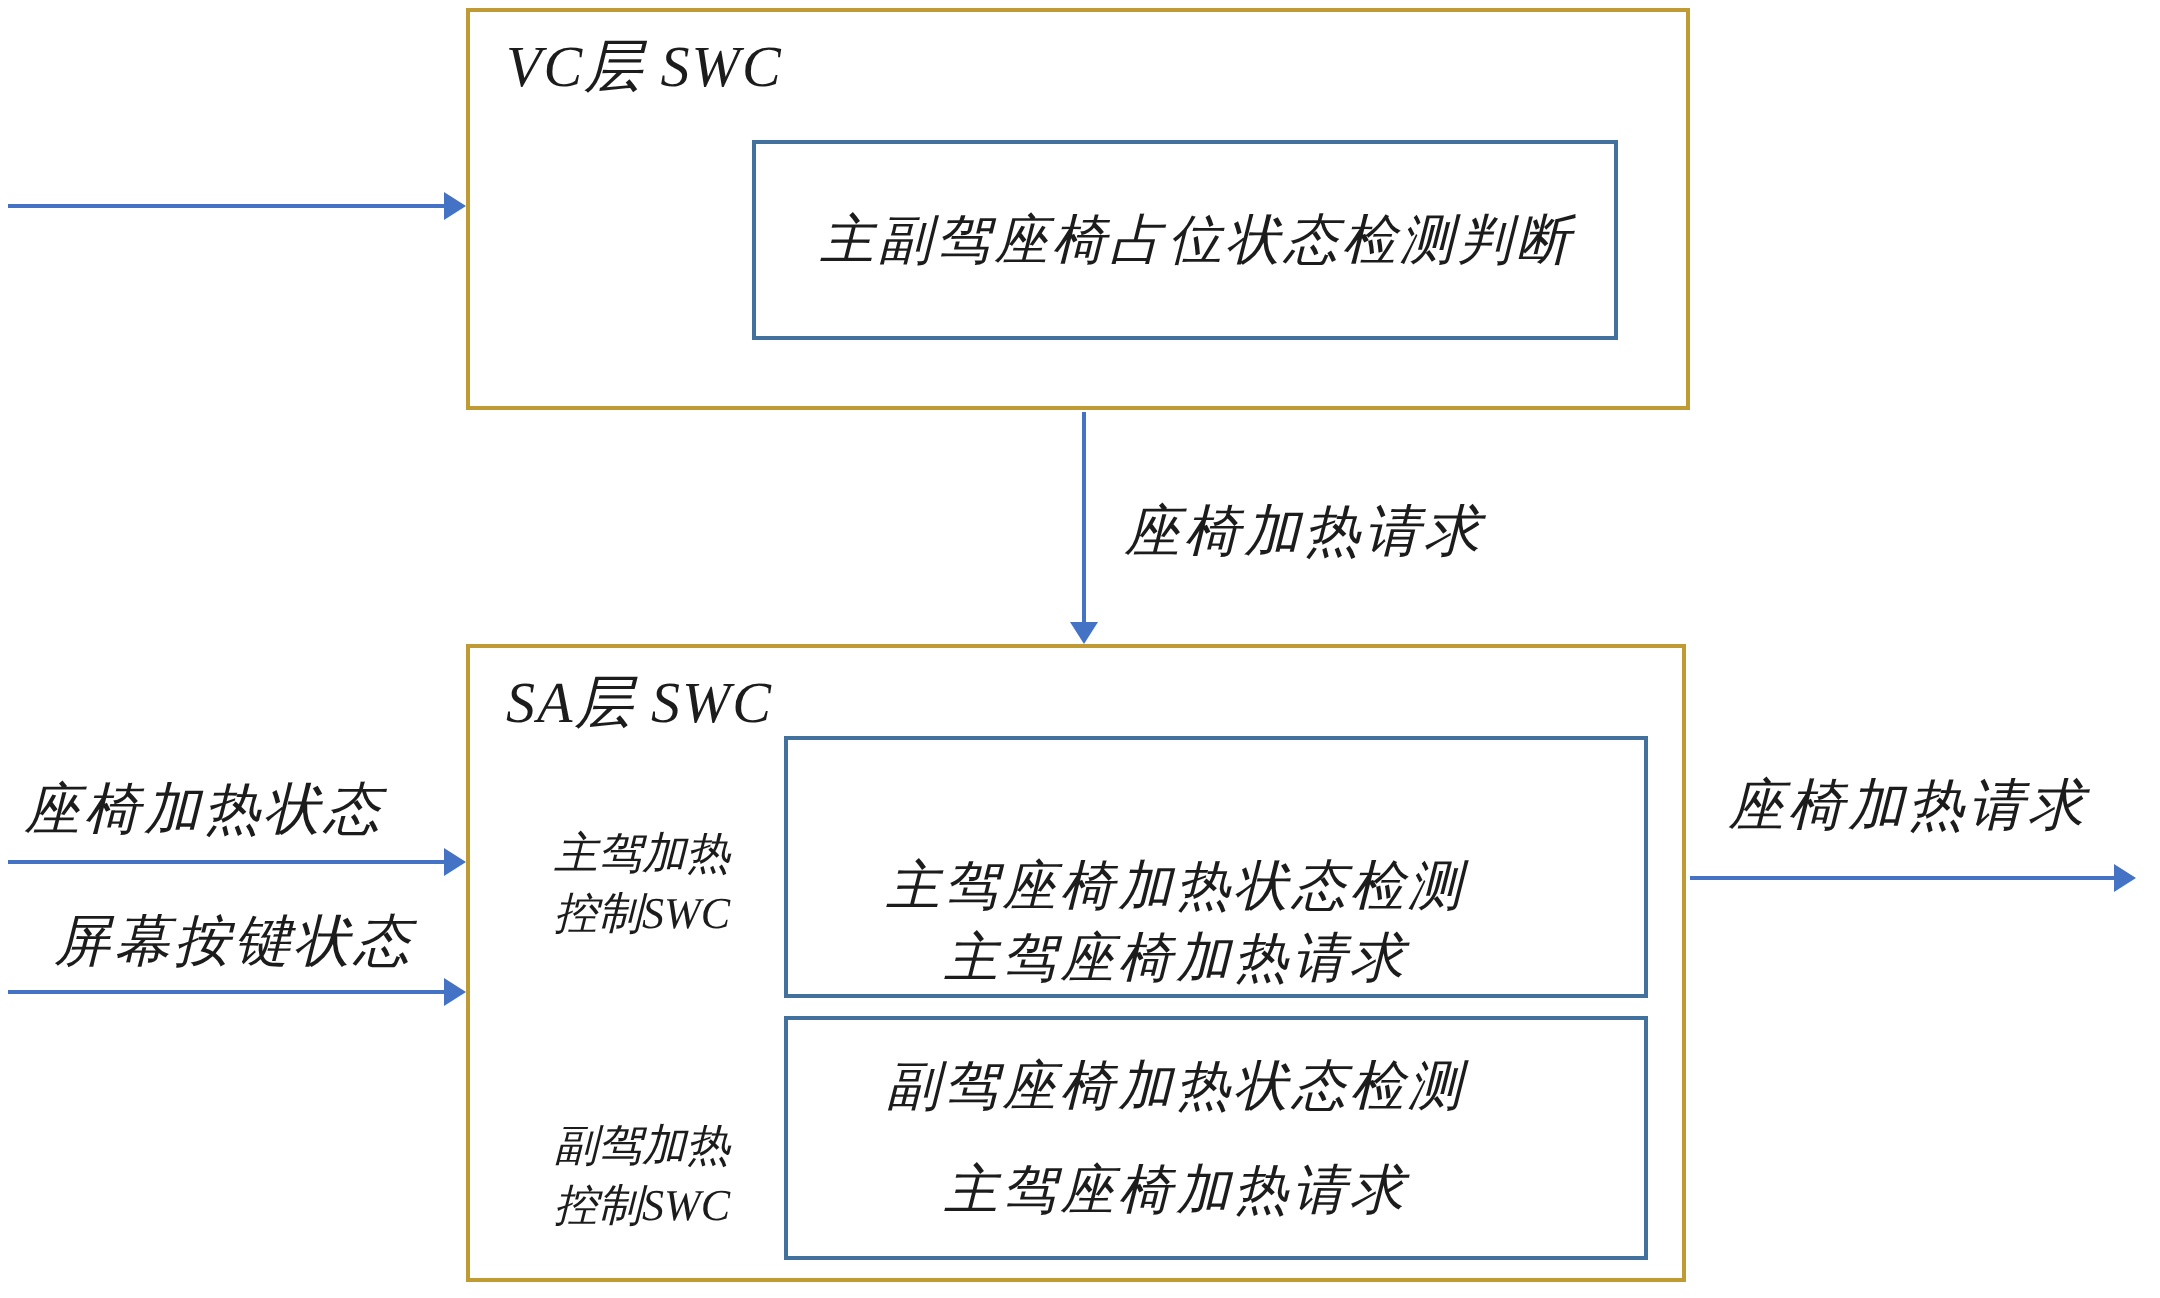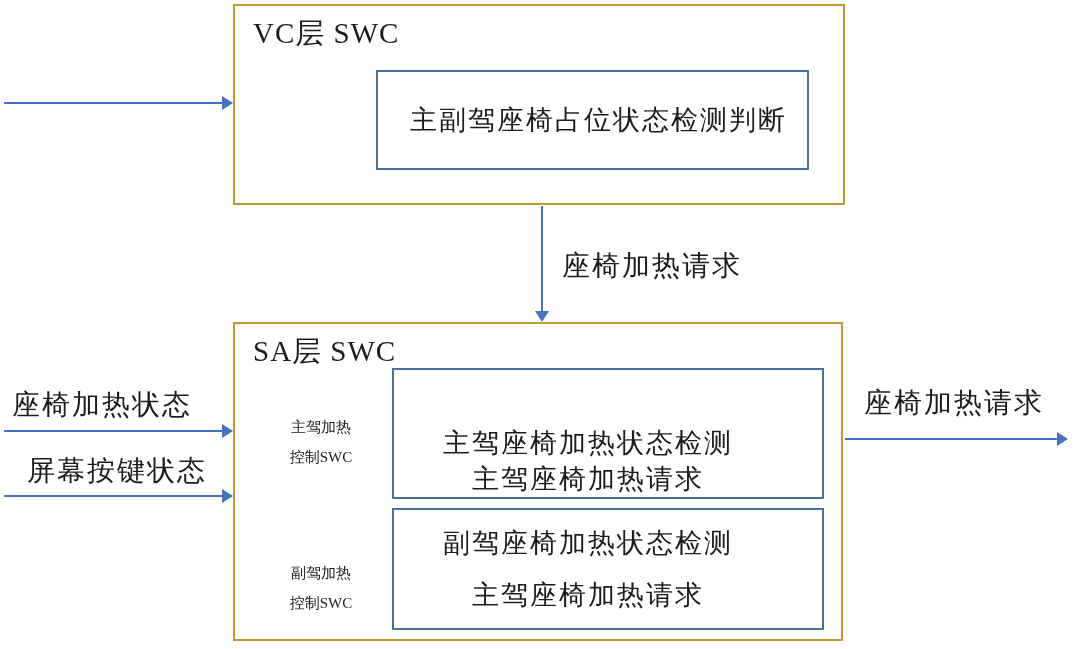--- a/index.html
+++ b/index.html
@@ -1,15 +1,15 @@
 <!DOCTYPE html>
 <html><head>
 <meta charset="utf-8">
 <style>
-  * { margin: 0; padding: 0; box-sizing: border-box; }
+  * { margin: 0; padding: 0; box-sizing: border-box; font-style: italic; }
   html, body { background: #ffffff; }
   body {
     font-family: "Liberation Serif", "DejaVu Serif", serif;
     color: #1c1c1c;
   }
   .canvas {
     position: relative;
     width: 1080px;
     height: 649px;
     background: #ffffff;
@@ -43,21 +43,21 @@
   .inner-box .line {
     font-size: 27px;
     letter-spacing: 2px;
     white-space: nowrap;
   }
   
   .sub-label {
     position: absolute;
     width: 140px;
     text-align: center;
-    font-size: 15px;
+    font-size: 22px;
     line-height: 30px;
   }
   
   .signal-label {
     position: absolute;
     font-size: 28px;
     letter-spacing: 2px;
     white-space: nowrap;
   }
   

